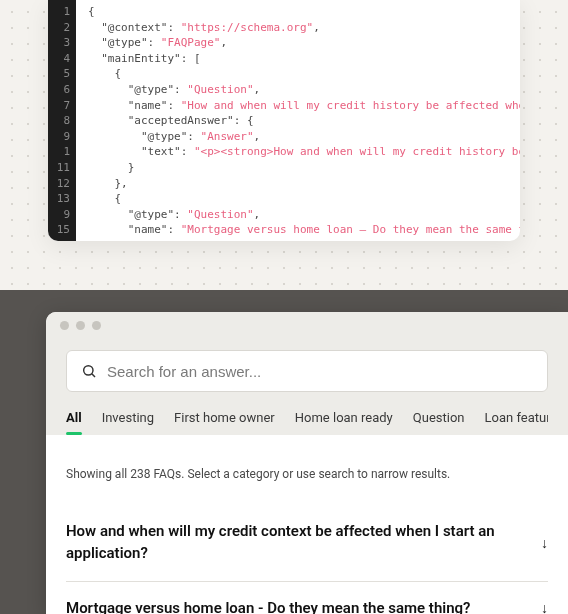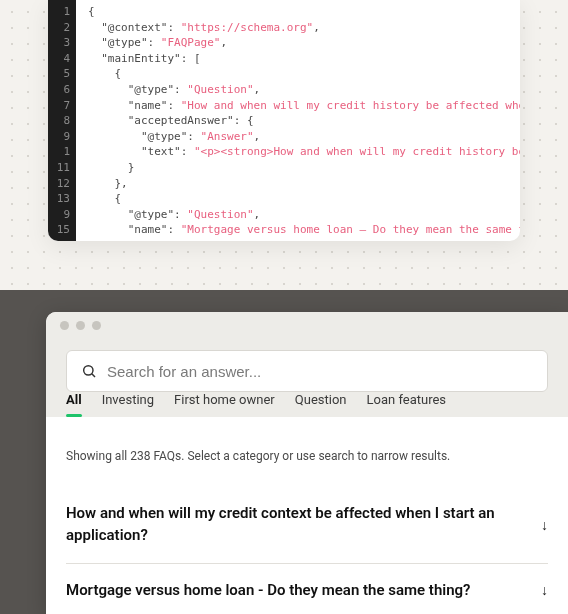--- a/index.html
+++ b/index.html
@@ -103,20 +103,21 @@
     outline: none;
     font-size: 15px;
     color: #333;
     width: 100%;
     background: transparent;
   }
   .search-input::placeholder { color: #7a7a7a; }
   .tabs {
     display: flex;
     gap: 20px;
+    margin-top: 18px;
     font-size: 13px;
     color: #3a3a3a;
     overflow: hidden;
     white-space: nowrap;
   }
   .tab {
     padding-bottom: 10px;
     position: relative;
     cursor: pointer;
   }
@@ -213,20 +214,21 @@
         <svg width="16" height="16" viewBox="0 0 24 24" fill="none" stroke="#333" stroke-width="2.2">
           <circle cx="11" cy="11" r="7"></circle>
           <line x1="21" y1="21" x2="16.2" y2="16.2"></line>
         </svg>
         <input class="search-input" placeholder="Search for an answer..." style="">
       </div>
       <div class="tabs">
         <div class="tab active">All</div>
         <div class="tab">Investing</div>
         <div class="tab">First home owner</div>
+        <div class="tab">Home loan ready</div>
         <div class="tab">Question</div>
         <div class="tab">Loan features</div>
 
       </div>
     </div>
     <div class="content">
       <div class="meta">Showing all 238 FAQs. Select a category or use search to narrow results.</div>
       <div class="faq-item">
         <div class="faq-q">How and when will my credit context be affected when I start an application?</div>
         <div class="arrow">↓</div>

